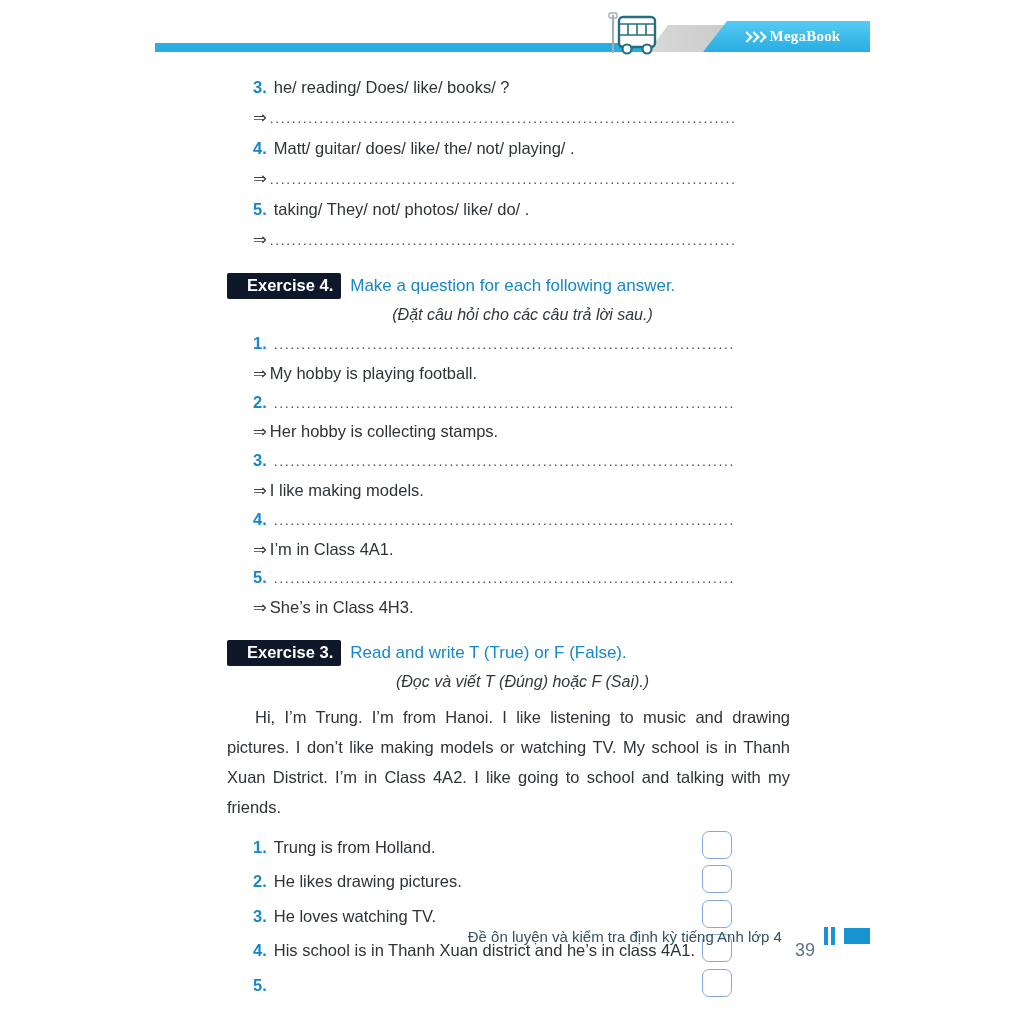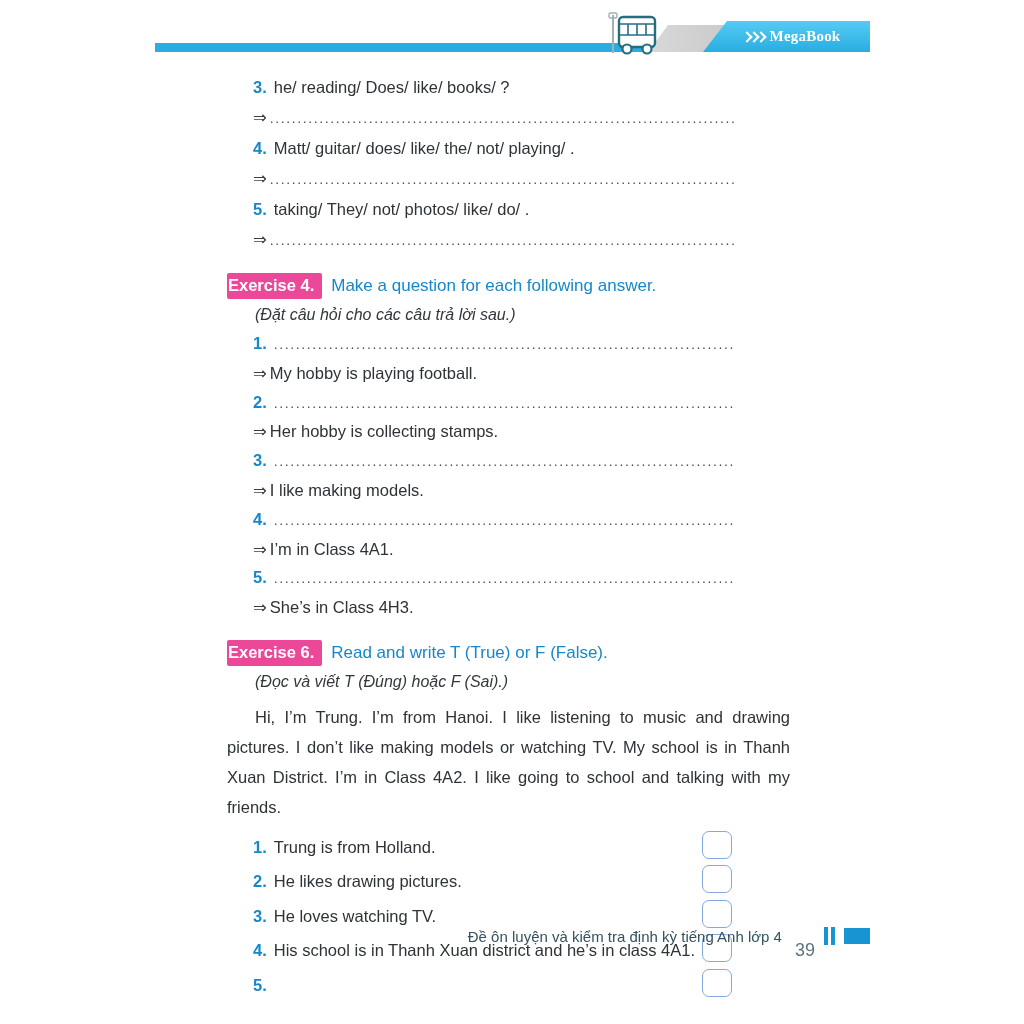--- a/index.html
+++ b/index.html
@@ -27,23 +27,23 @@
   
   .main{position:absolute;left:227px;top:72px;width:563px;}
   .line{display:flex;align-items:baseline;font-size:16.5px;line-height:30px;white-space:nowrap;}
   .num{color:#1787c8;font-weight:bold;margin-right:7px;flex:0 0 auto;}
   .indent{padding-left:26px;}
   .arrow{flex:0 0 auto;margin-right:3px;color:#3a3f44;}
   .dots{flex:1 1 auto;overflow:hidden;white-space:nowrap;font-size:14px;letter-spacing:1.6px;color:#4a4f54;}
   .dotline{width:483px;}
   
   .ex-head{display:flex;align-items:center;margin-top:16px;height:30px;}
-  .badge{background:#ec4899;color:#fff;font-weight:bold;font-size:16.5px;padding:3px 8px 4px 1px;border-radius:2px;flex:0 0 auto;}
+  .badge{background:#0f172a;color:#fff;font-weight:bold;font-size:16.5px;padding:3px 8px 4px 20px;border-radius:2px;flex:0 0 auto;}
   .ex-title{color:#1787c8;font-weight:normal;font-size:17px;margin-left:9px;white-space:nowrap;}
-  .ex-sub{font-style:italic;font-size:16px;color:#33383d;padding-left:28px;line-height:28px;}
+  .ex-sub{font-style:italic;font-size:16px;color:#33383d;padding-left:28px;line-height:28px;text-align:center;}
   .ex4-lines .line{line-height:28.8px;}
   
   .passage{
     margin-top:6px;font-size:16.5px;line-height:30px;text-align:justify;
     text-indent:28px;color:#2e3338;
   }
   
   .tf-list{margin-top:8px;}
   .tf-row{position:relative;height:34.5px;display:flex;align-items:center;font-size:16.5px;padding-left:26px;white-space:nowrap;}
   .checkbox{
@@ -171,21 +171,21 @@
         </div>
         <div class="line indent">
           <span class="arrow">⇒</span>
           <span>She’s in Class 4H3.</span>
         </div>
       </div>
     </div>
 
     <div>
       <div class="ex-head">
-        <span class="badge">Exercise 6.</span>
+        <span class="badge">Exercise 3.</span>
         <span class="ex-title">Read and write T (True) or F (False).</span>
       </div>
       <div class="ex-sub">(Đọc và viết T (Đúng) hoặc F (Sai).)</div>
 
       <div class="passage">Hi, I’m Trung. I’m from Hanoi. I like listening to music and drawing pictures. I don’t like making models or watching TV. My school is in Thanh Xuan District. I’m in Class 4A2. I like going to school and talking with my friends.</div>
 
       <div class="tf-list">
         <div class="tf-row">
           <span class="num">1.</span>
           <span>Trung is from Holland.</span>

